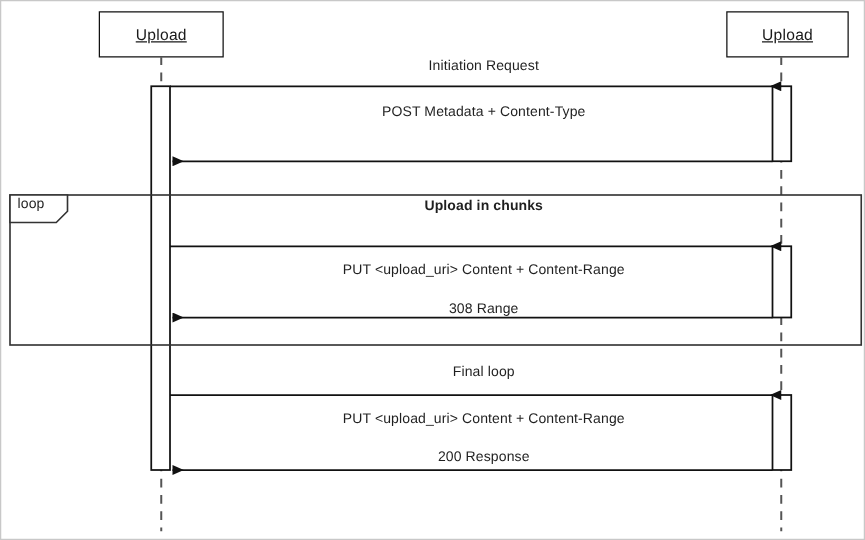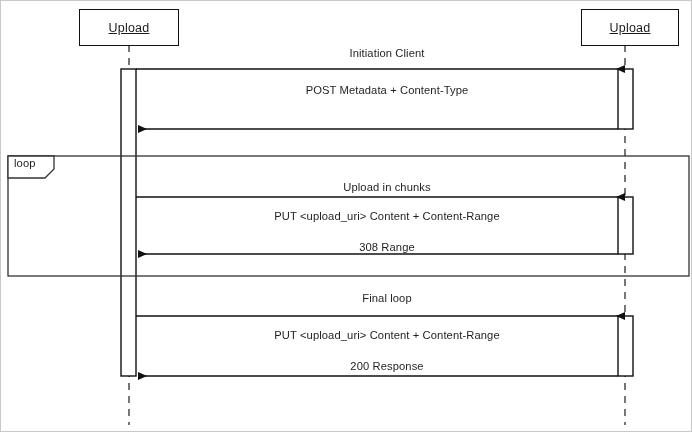--- a/index.html
+++ b/index.html
@@ -104,26 +104,26 @@
   <div class="participant-box" style="left:78px; top:8px; width:100px; height:37px;">
     <span class="participant-label">Upload</span>
   </div>
 
   <div class="participant-box" style="left:580px; top:8px; width:98px; height:37px;">
     <span class="participant-label">Upload</span>
   </div>
 
   <div class="fragment-tag" style="left:13px; top:156px;">loop</div>
 
-  <div class="msg-label" style="left:386px; top:46px;">Initiation Client</div>
+  <div class="msg-label" style="left:386px; top:46px;">Initiation Request</div>
 
   <div class="msg-label" style="left:386px; top:83px;">POST Metadata + Content-Type</div>
 
 
-  <div class="msg-label" style="left:386px; top:180px;">Upload in chunks</div>
+  <div class="msg-label" style="left:386px; top:158px;font-weight:bold;">Upload in chunks</div>
 
   <div class="msg-label" style="left:386px; top:209px;">PUT &lt;upload_uri&gt; Content + Content-Range</div>
 
   <div class="msg-label" style="left:386px; top:240px;">308 Range</div>
 
   <div class="msg-label" style="left:386px; top:291px;">Final loop</div>
 
   <div class="msg-label" style="left:386px; top:328px;">PUT &lt;upload_uri&gt; Content + Content-Range</div>
 
   <div class="msg-label" style="left:386px; top:359px;">200 Response</div>

